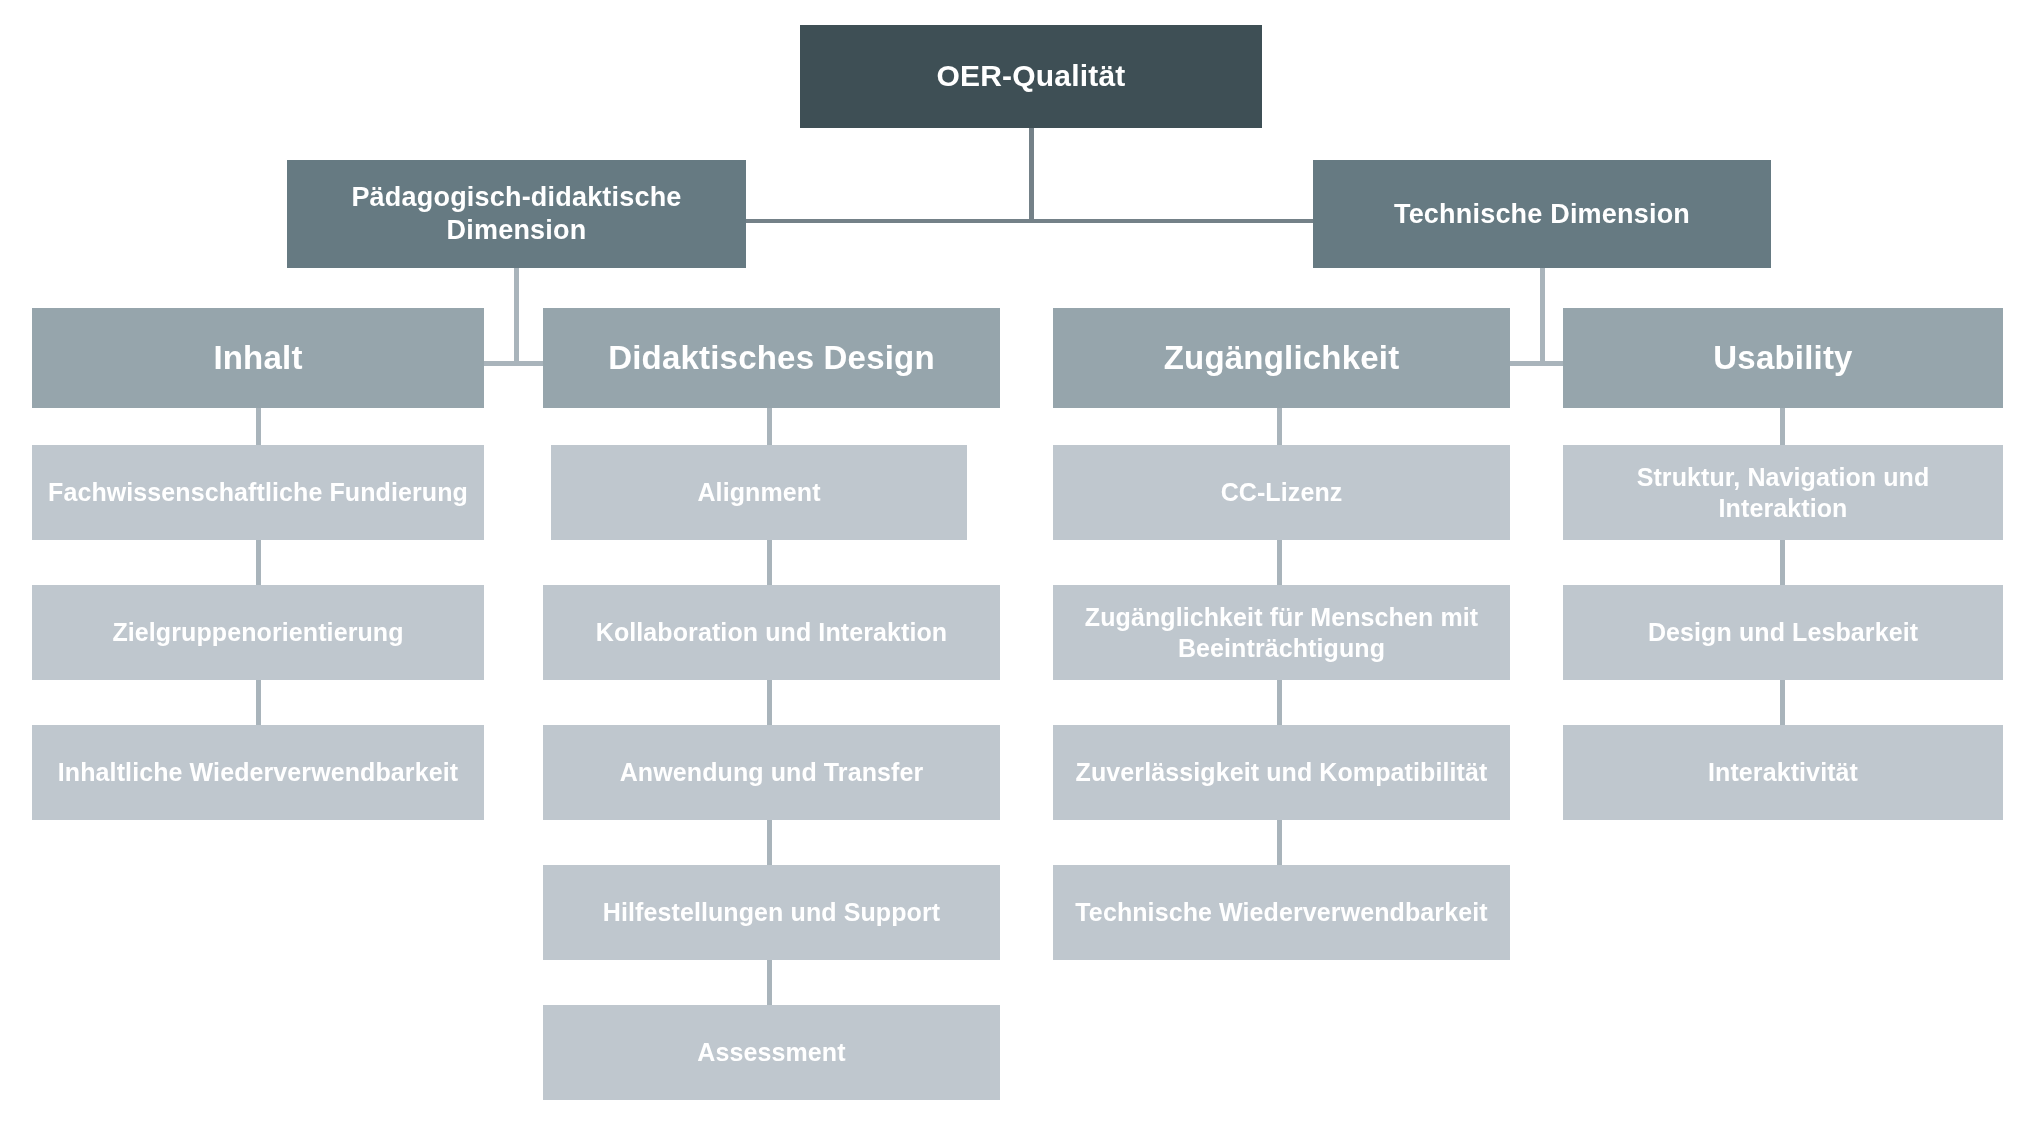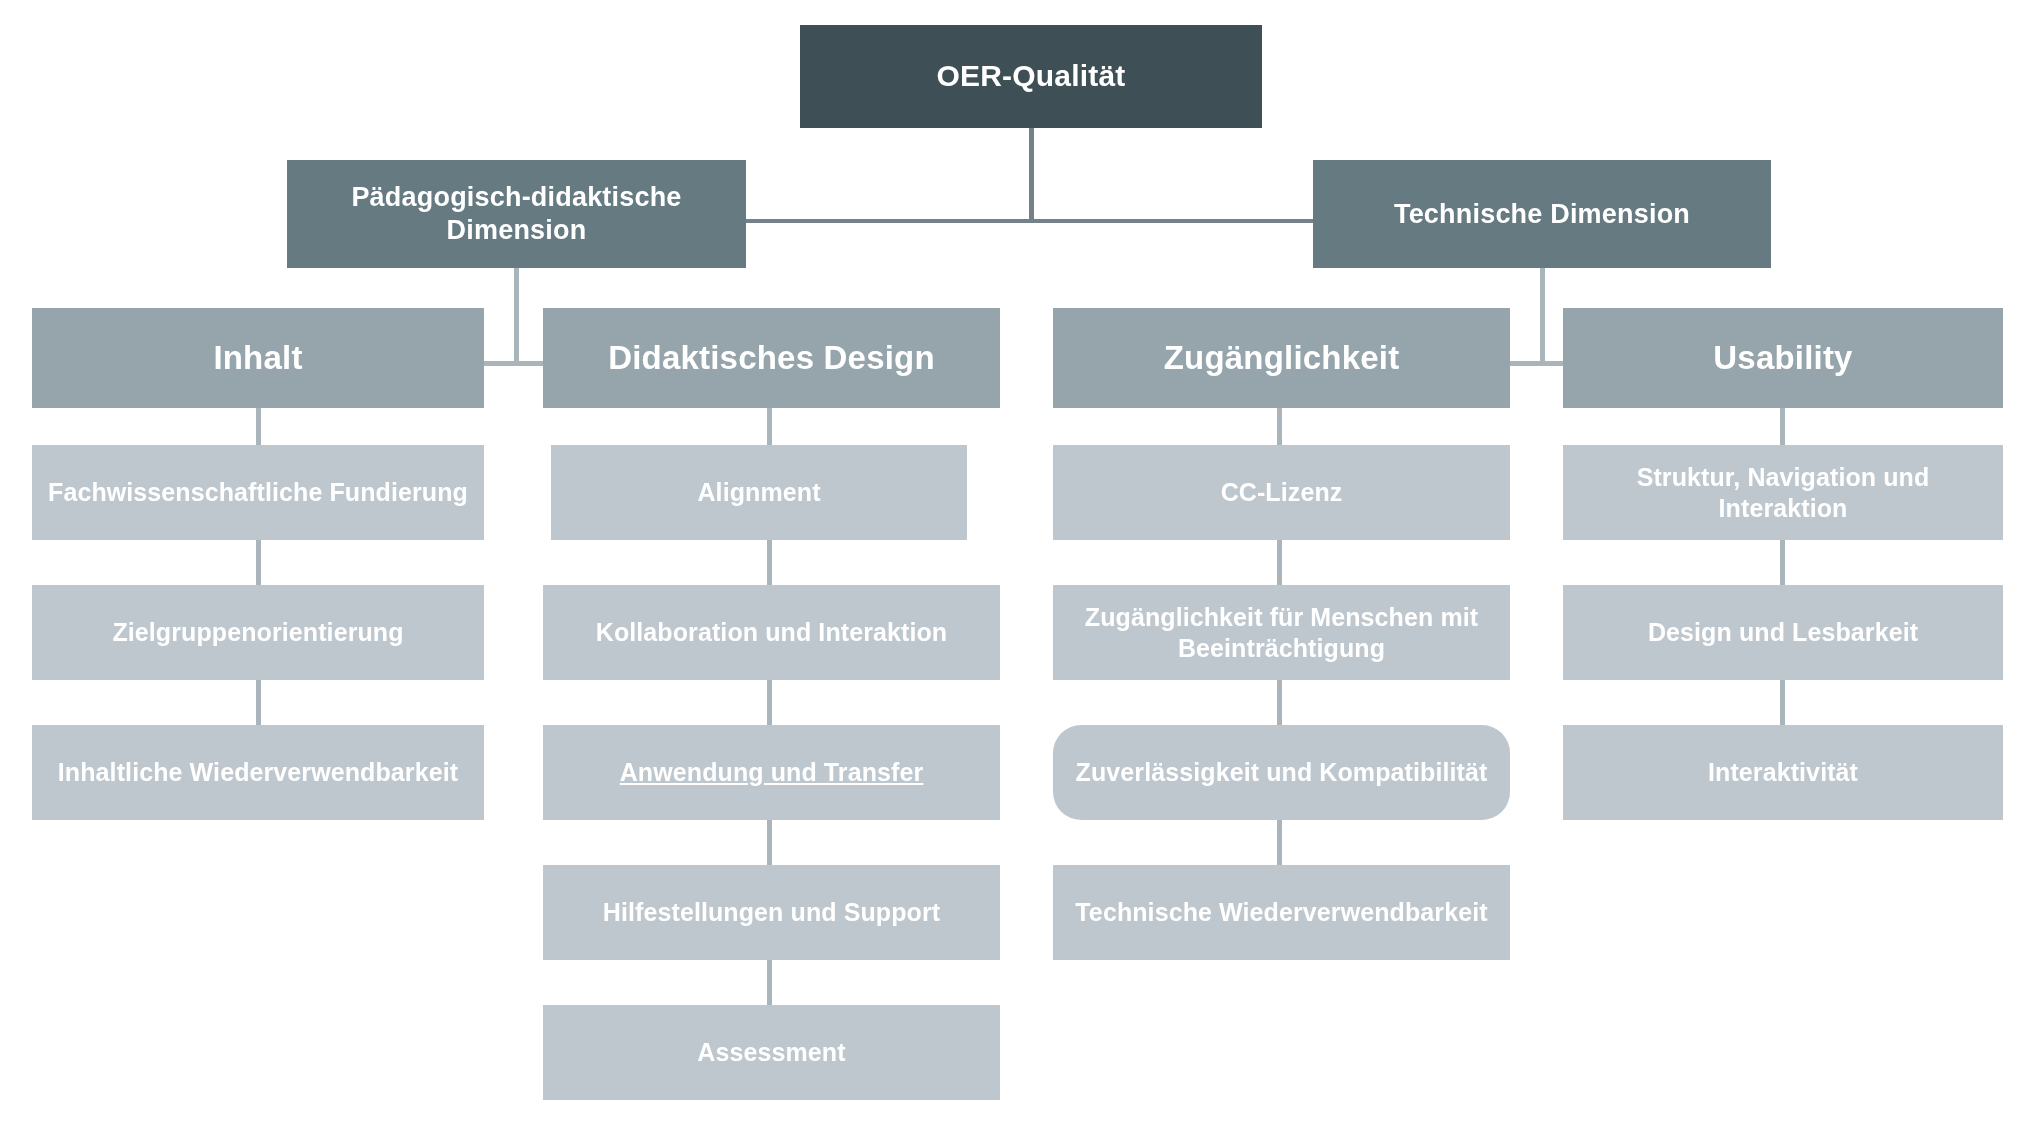--- a/index.html
+++ b/index.html
@@ -99,37 +99,37 @@
   <div class="node lvl-leaf" style="left:32px;top:585px;width:452px;height:95px;">
     <span>Zielgruppenorientierung</span>
   </div>
 
   <div class="node lvl-leaf" style="left:551px;top:445px;width:416px;height:95px;">
     <span>Alignment</span>
   </div>
   <div class="node lvl-leaf" style="left:543px;top:585px;width:457px;height:95px;">
     <span>Kollaboration und Interaktion</span>
   </div>
-  <div class="node lvl-leaf" style="left:543px;top:725px;width:457px;height:95px;text-decoration:underline;">
+  <div class="node lvl-leaf" style="left:543px;top:725px;width:457px;height:95px;">
     <span>Anwendung und Transfer</span>
   </div>
   <div class="node lvl-leaf" style="left:543px;top:865px;width:457px;height:95px;">
     <span>Hilfestellungen und Support</span>
   </div>
   <div class="node lvl-leaf" style="left:543px;top:1005px;width:457px;height:95px;">
     <span>Assessment</span>
   </div>
 
   <div class="node lvl-leaf" style="left:1053px;top:585px;width:457px;height:95px;">
     <span>Zugänglichkeit für Menschen mit Beeinträchtigung</span>
   </div>
   <div class="node lvl-leaf" style="left:1053px;top:445px;width:457px;height:95px;">
     <span>CC-Lizenz</span>
   </div>
-  <div class="node lvl-leaf" style="left:1053px;top:725px;width:457px;height:95px;border-radius:28px;">
+  <div class="node lvl-leaf" style="left:1053px;top:725px;width:457px;height:95px;">
     <span>Zuverlässigkeit und Kompatibilität</span>
   </div>
   <div class="node lvl-leaf" style="left:1053px;top:865px;width:457px;height:95px;">
     <span>Technische Wiederverwendbarkeit</span>
   </div>
 
   <div class="node lvl-leaf" style="left:1563px;top:445px;width:440px;height:95px;">
     <span>Struktur, Navigation und Interaktion</span>
   </div>
   <div class="node lvl-leaf" style="left:1563px;top:585px;width:440px;height:95px;">

